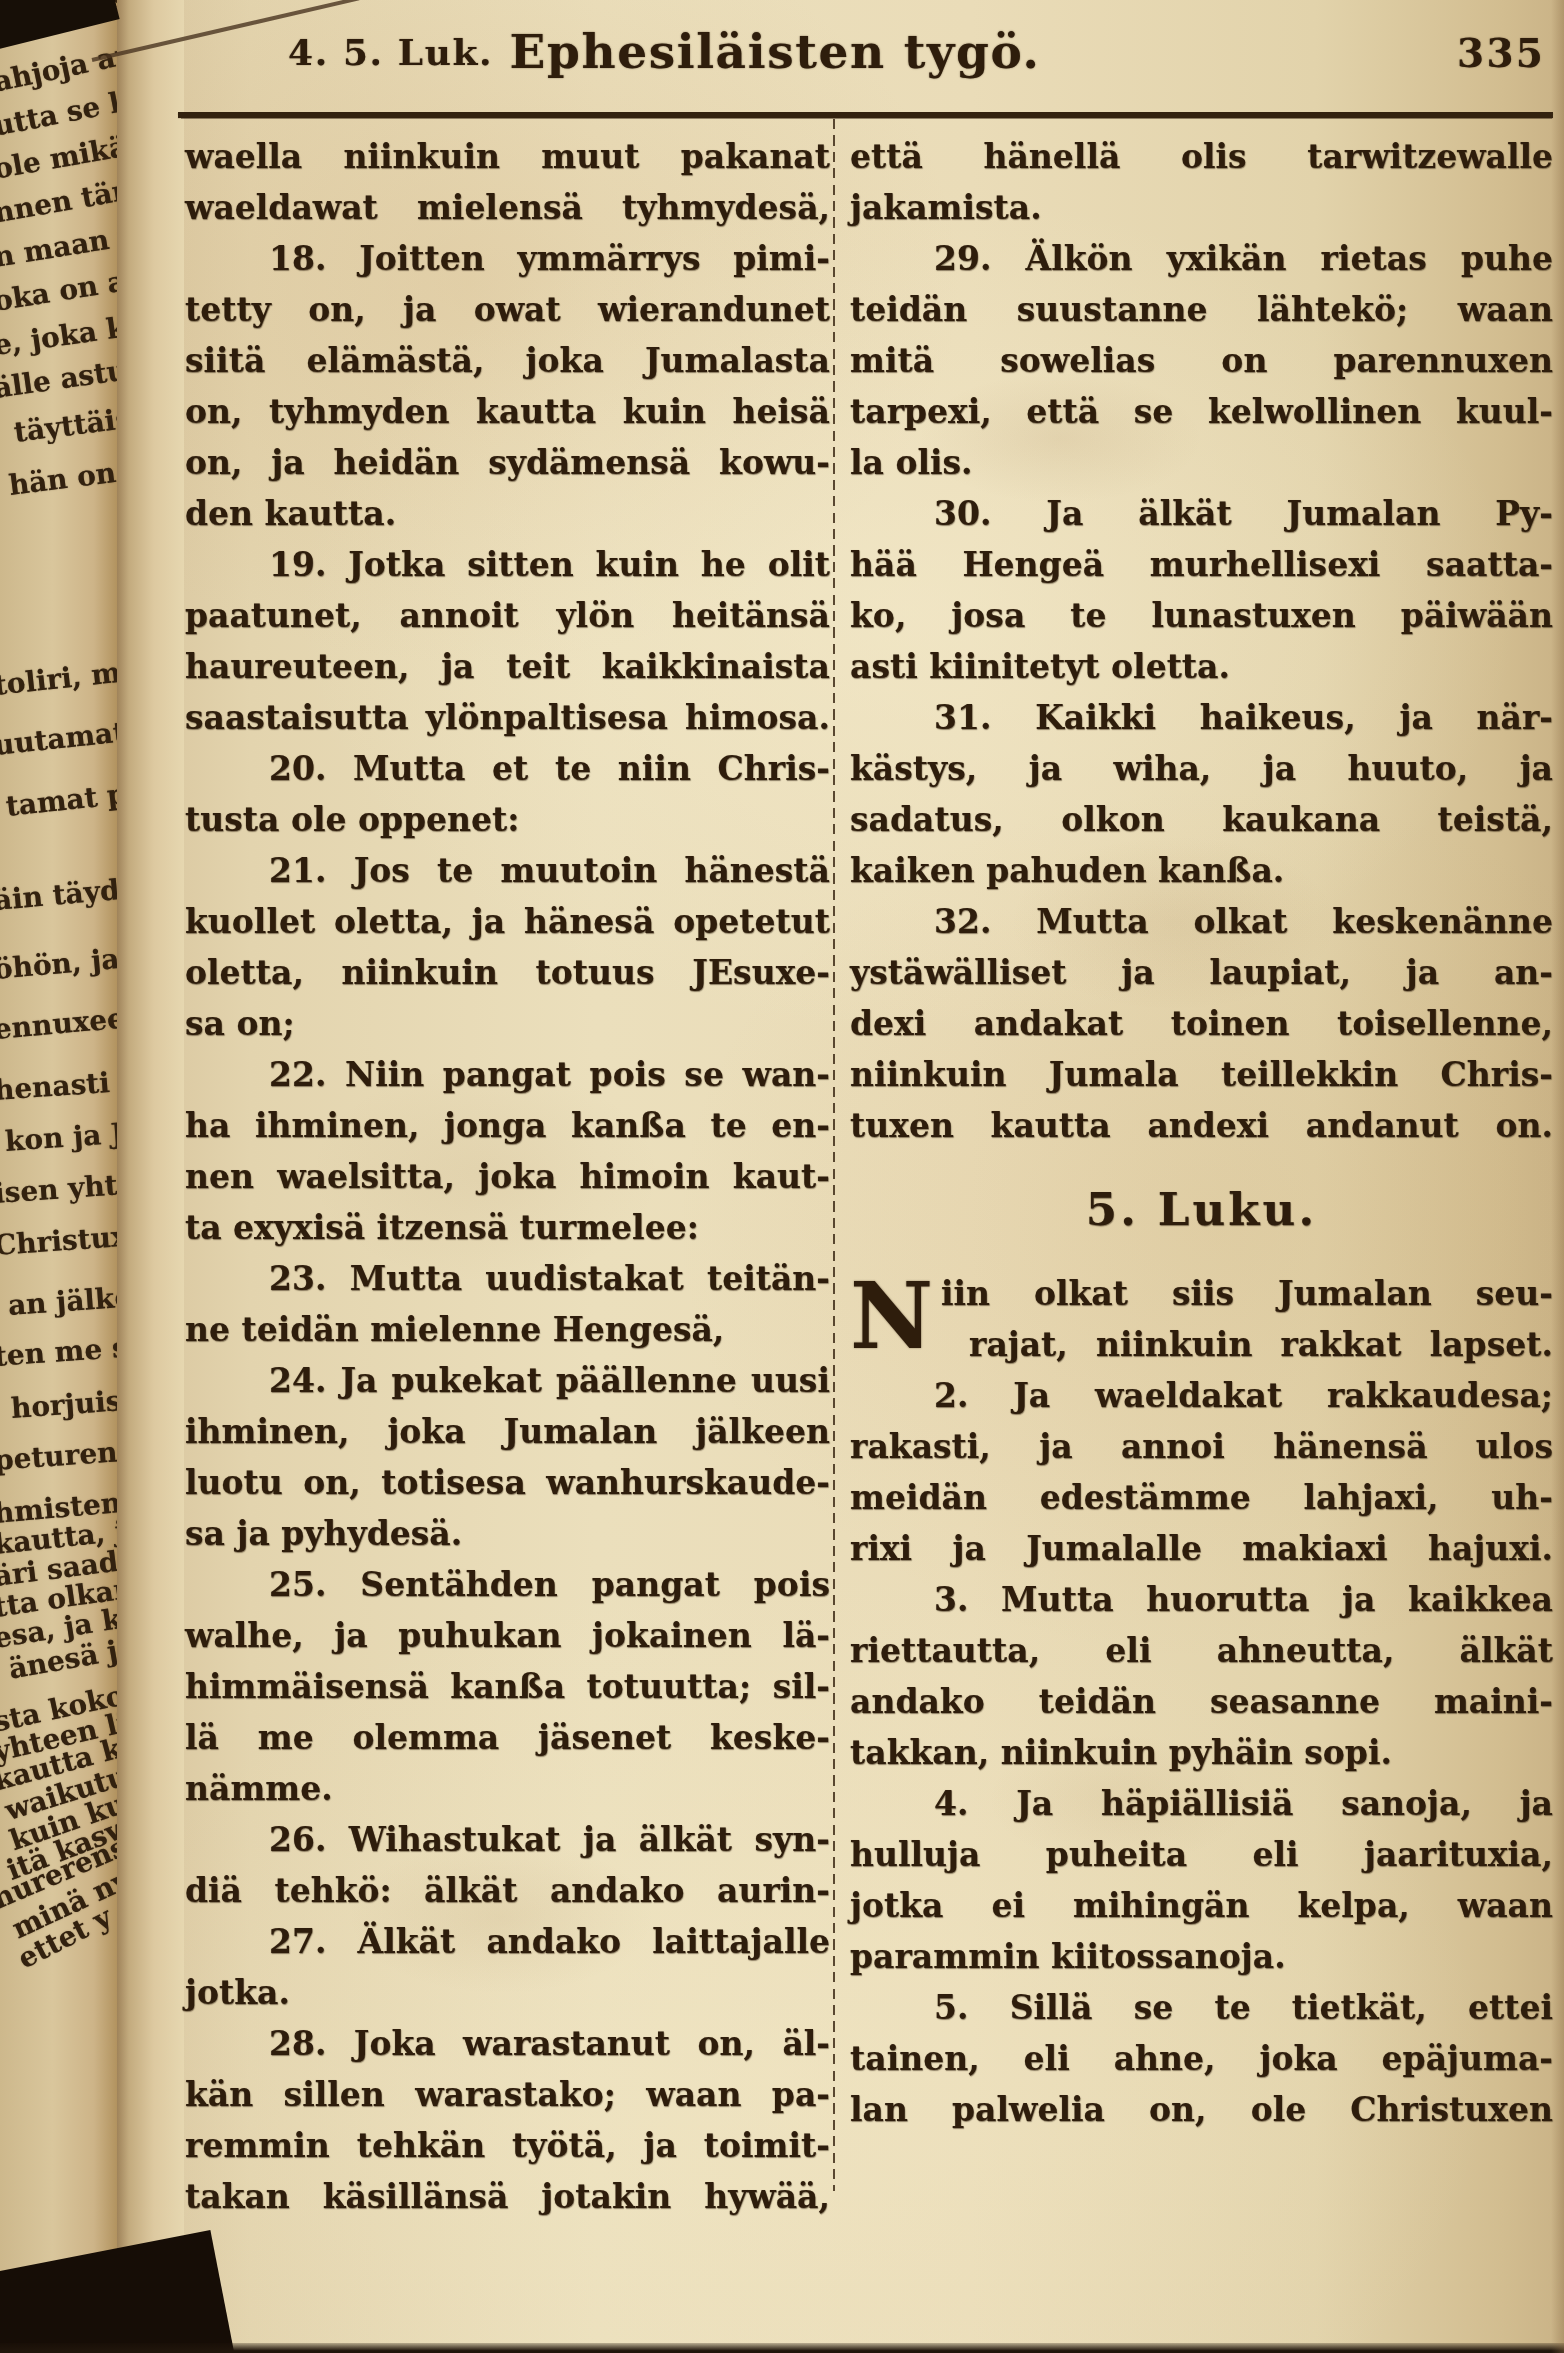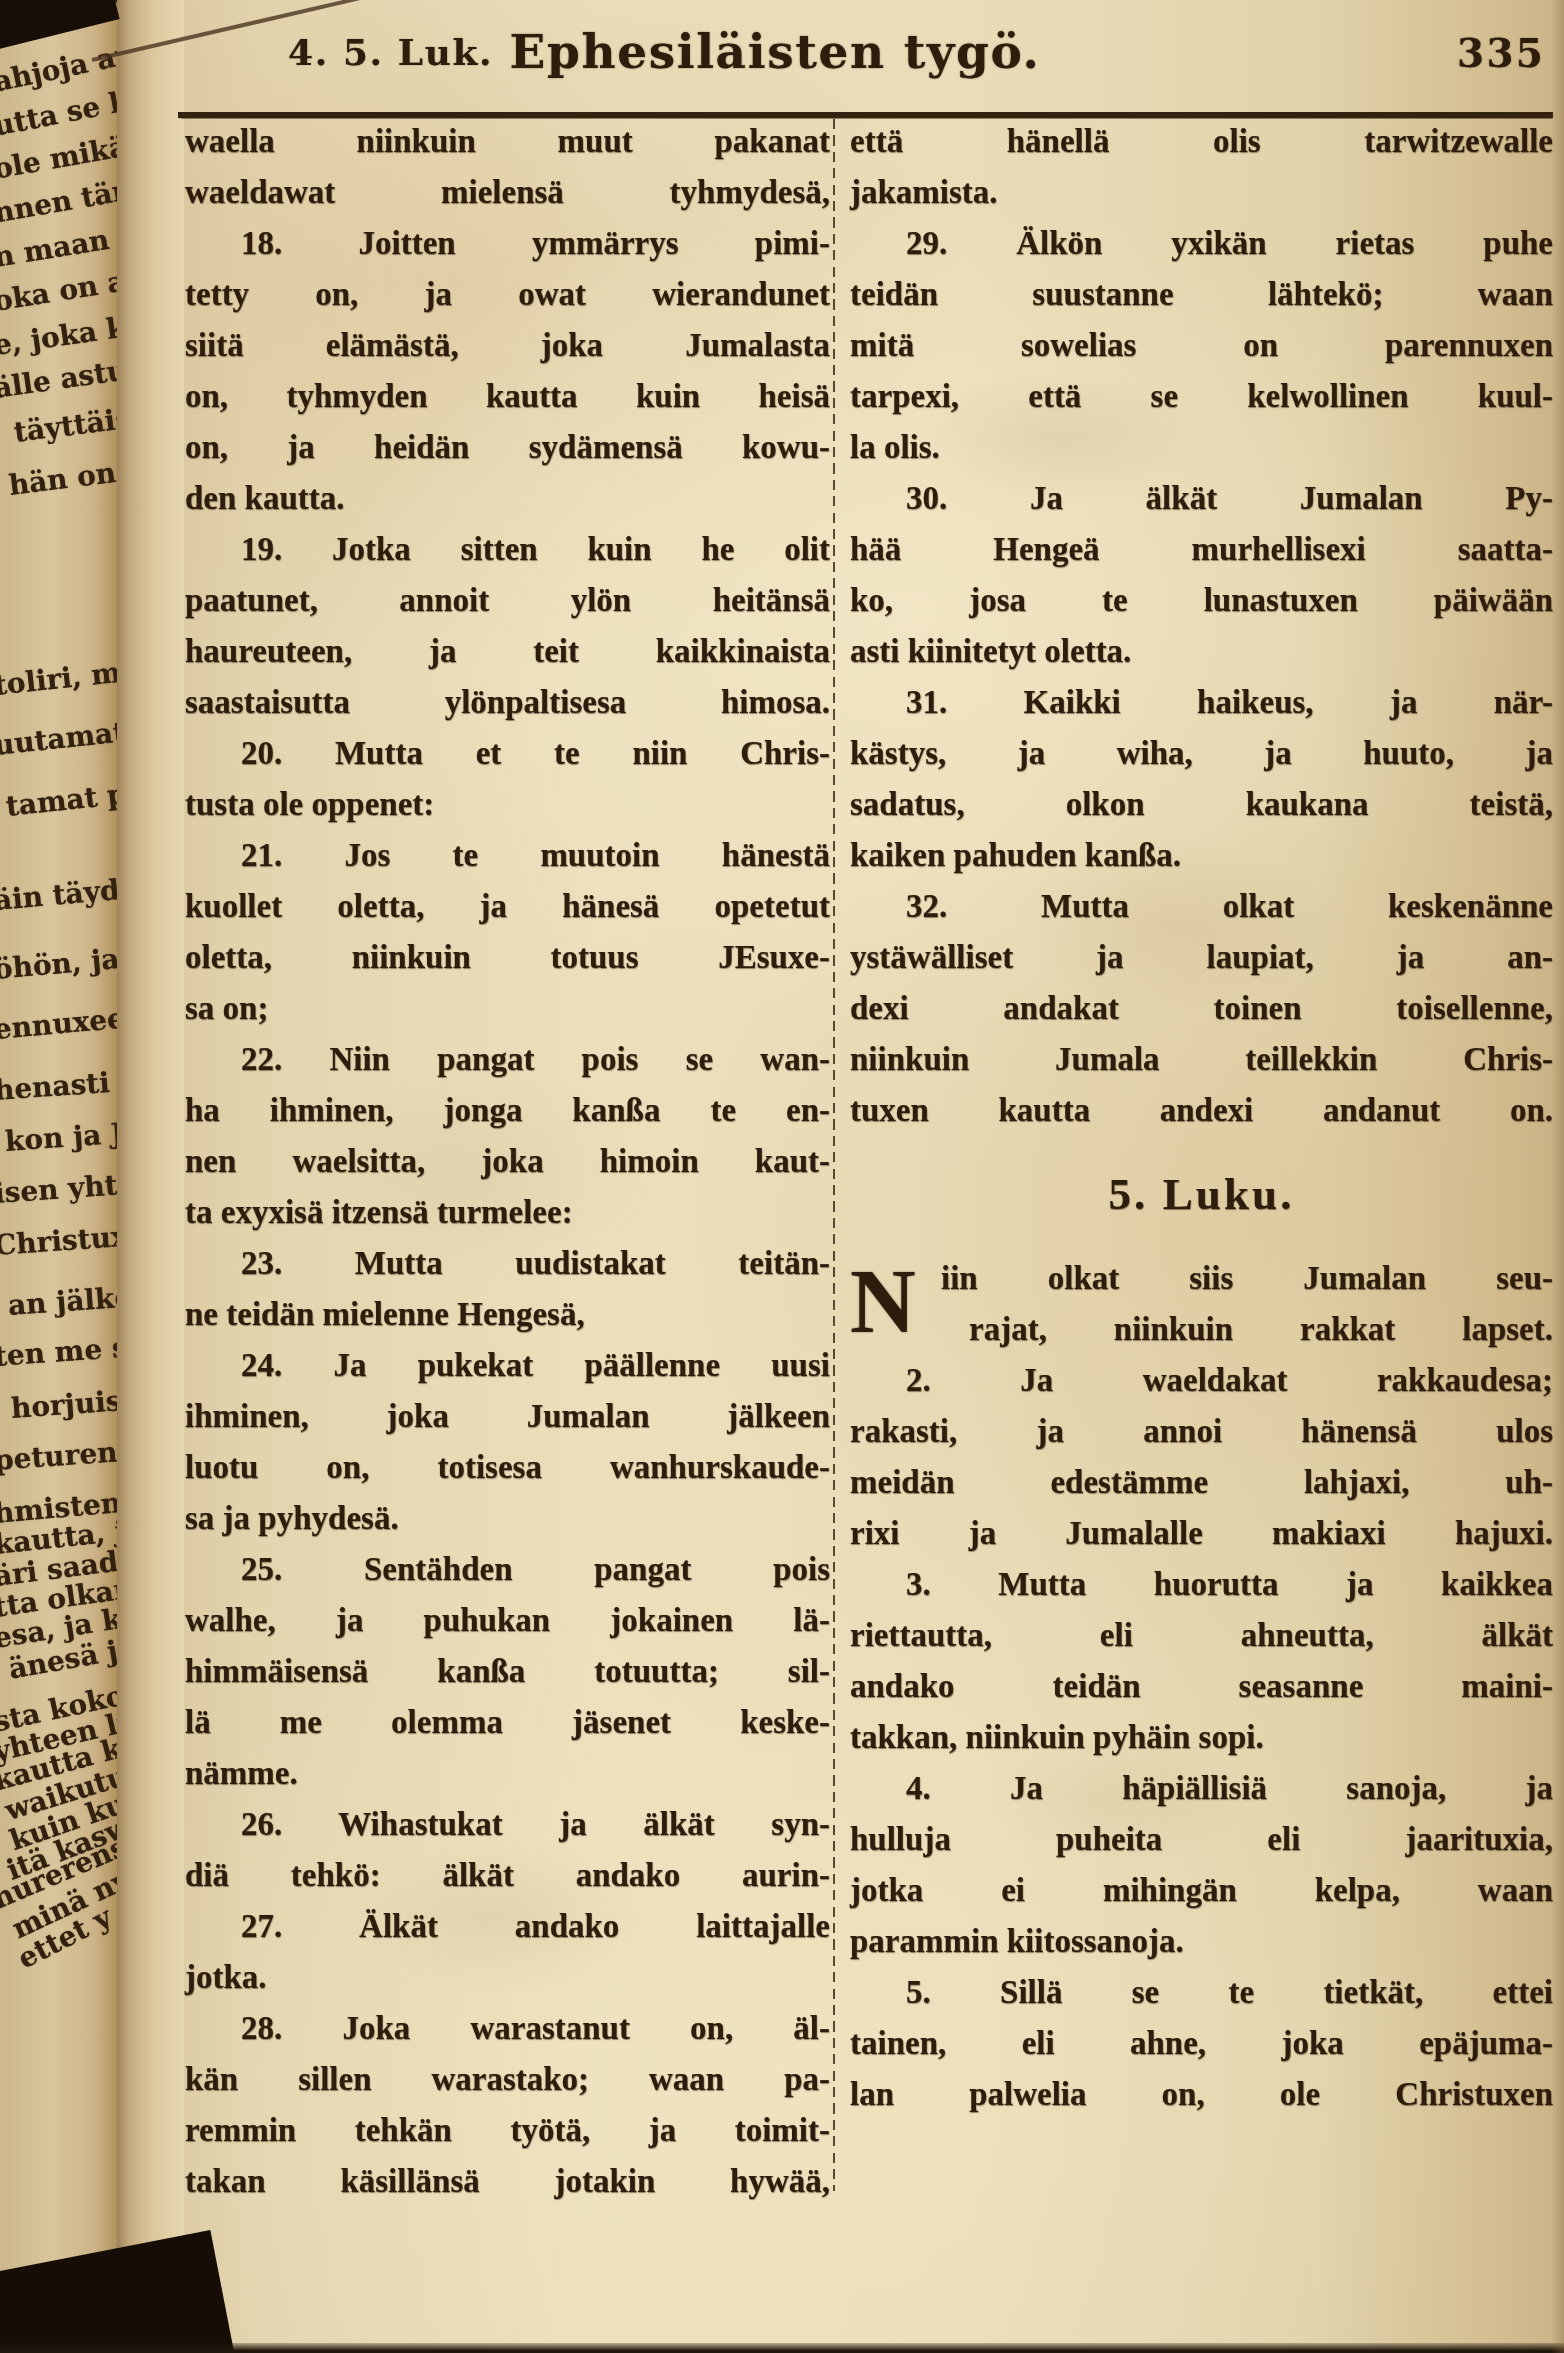--- a/index.html
+++ b/index.html
@@ -45,27 +45,27 @@
   .bottom-edge{position:absolute;left:0;top:2343px;width:1565px;height:11px;background:linear-gradient(180deg,rgba(32,21,11,.25),#20150b 70%);}
   .right-edge{position:absolute;right:0;top:0;width:14px;height:2354px;background:linear-gradient(90deg,rgba(170,140,95,0),rgba(140,110,70,.45));}
 
   
   .hdr-left{position:absolute;left:288px;top:31px;font-size:36px;font-weight:700;letter-spacing:1.6px;text-shadow:0 0 1.3px rgba(46,29,12,.6);}
   .hdr-center{position:absolute;left:775px;top:23.5px;transform:translateX(-50%);font-size:47px;font-weight:700;letter-spacing:1.6px;text-shadow:0 0 1.6px rgba(46,29,12,.65);}
   .hdr-right{position:absolute;left:1457px;top:30px;font-size:39px;font-weight:700;letter-spacing:2.3px;text-shadow:0 0 1.3px rgba(46,29,12,.6);}
   .head-rule{position:absolute;left:178px;top:112px;width:1375px;height:5.5px;background:var(--rule);box-shadow:0 0.8px 0.8px rgba(51,34,15,.5);}
 
   
-  .col{position:absolute;top:116px;font-size:33px;line-height:51px;font-weight:700;
-       text-shadow:0.5px 0.5px 1.1px rgba(46,29,12,.5), -0.2px 0 0.8px rgba(46,29,12,.25);font-family:Liberation Serif, serif;}
+  .col{position:absolute;top:131px;font-size:33px;line-height:51px;font-weight:700;
+       text-shadow:0.5px 0.5px 1.1px rgba(46,29,12,.5), -0.2px 0 0.8px rgba(46,29,12,.25);}
   .col-left{left:185px;width:645px;}
   .col-right{left:850px;width:703px;}
   .line{height:51px;overflow:visible;text-align:justify;text-align-last:justify;text-justify:inter-word;}
   .line.e{text-align:left;text-align-last:left;}
-  .line.v{padding-left:56px;box-sizing:border-box;}
+  .line.v{padding-left:84px;box-sizing:border-box;}
   .luku{height:117px;line-height:117px;text-align:center;text-align-last:center;font-size:45px;letter-spacing:3.1px;font-weight:700;}
   .line.d1{position:relative;padding-left:91px;box-sizing:border-box;}
   .line.d2{padding-left:119px;box-sizing:border-box;}
   .cap{position:absolute;left:0;top:3.1px;font-size:91px;line-height:1;font-weight:700;text-shadow:0 0 2px rgba(46,29,12,.55);}
 
   .divider{
     position:absolute;left:833px;top:119px;width:2.3px;height:2072px;
     background:repeating-linear-gradient(to bottom,var(--divider) 0 10.2px, rgba(63,44,23,0) 10.2px 16.4px);
     opacity:.85;
   }

